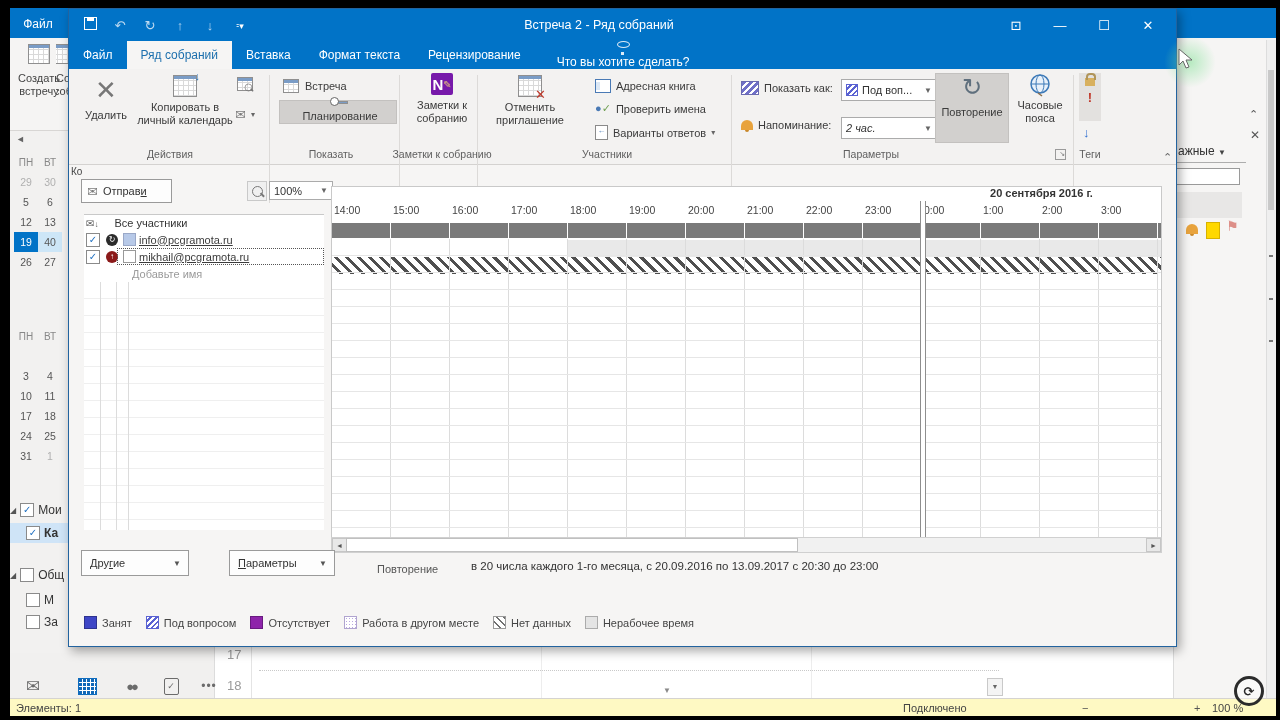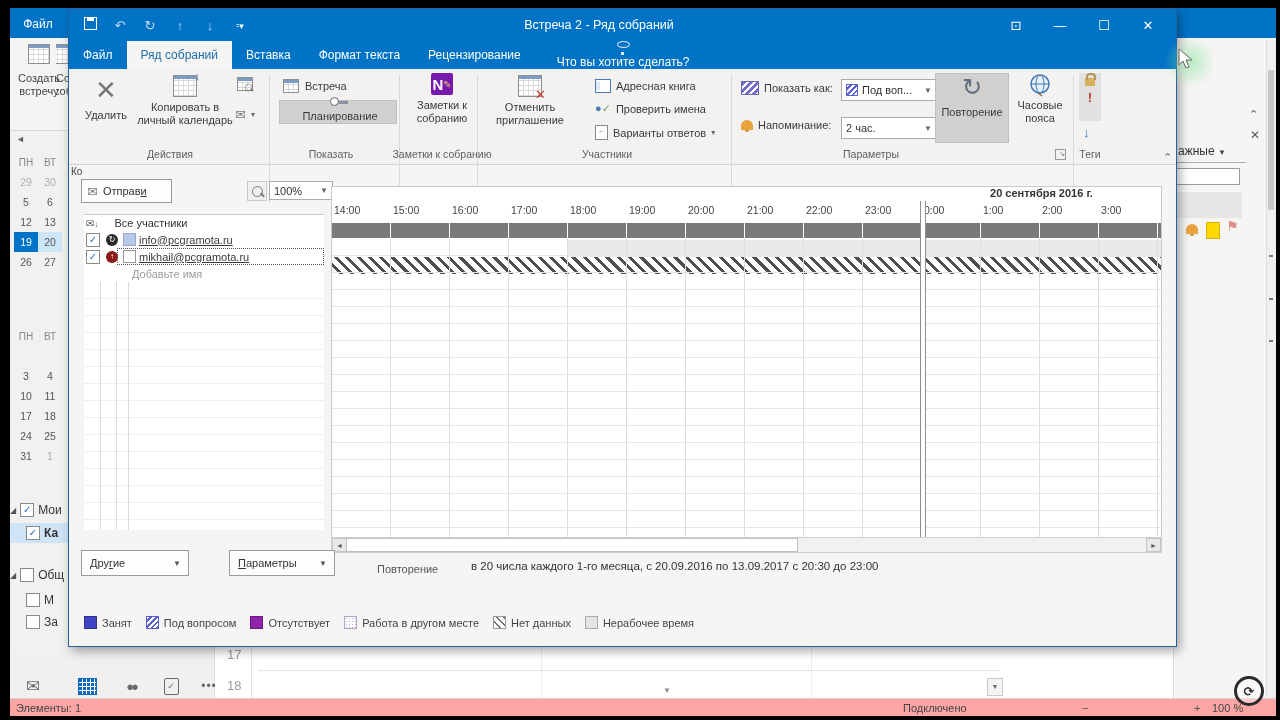--- a/index.html
+++ b/index.html
@@ -20,21 +20,21 @@
   .mcrow{display:flex;height:20px;}
   .mcd{width:24px;height:20px;display:flex;align-items:center;justify-content:center;color:#555;font-size:10.5px;text-align:center;}
   .mcd.hdr{color:#888;font-size:10px;}
   .mcd.mut{color:#b0b0b0;}
   .mcd.sel{background:#0173c7;color:#fff;}
   .mcd.today{background:#cde6f7;}
   .chk{display:inline-block;width:12px;height:12px;border:1px solid #8a8a8a;background:#fff;
        font-size:10px;line-height:12px;text-align:center;color:#1f6fc0;vertical-align:middle;}
   .treerow{position:absolute;left:0;width:56px;height:20px;display:flex;align-items:center;gap:4px;font-size:12px;color:#333;overflow:hidden;}
   .navico{position:absolute;bottom:0;display:flex;align-items:center;justify-content:center;width:30px;height:24px;color:#6b6b6b;font-size:17px;}
-  .statusbar{position:absolute;left:0;top:690px;width:100%;height:17px;background:#fca5a5;border-top:1px solid #d5d3d1;
+  .statusbar{position:absolute;left:0;top:690px;width:100%;height:17px;background:#fef9c3;border-top:1px solid #d5d3d1;
              display:flex;align-items:center;font-size:11px;color:#444;}
 
   
   #mwin{position:absolute;left:68px;top:8px;width:1107px;height:637px;background:#f6f5f4;
         border:1px solid #22639f;box-shadow:3px 4px 10px rgba(0,0,0,.35);}
   .titlebar{position:absolute;left:0;top:0;width:100%;height:32px;background:#0173c7;color:#fff;}
   .qat{position:absolute;left:12px;top:0;height:32px;display:flex;align-items:center;gap:12px;}
   .qat .q{width:18px;text-align:center;font-size:13px;color:#bcd9f1;}
   .qat .q.w{color:#fff;}
   .tb-title{position:absolute;left:380px;top:0;width:300px;height:32px;display:flex;align-items:center;justify-content:center;
@@ -156,21 +156,21 @@
         <div class="mcrow">
           <span class="mcd">5</span>
           <span class="mcd">6</span>
         </div>
         <div class="mcrow">
           <span class="mcd">12</span>
           <span class="mcd">13</span>
         </div>
         <div class="mcrow">
           <span class="mcd sel">19</span>
-          <span class="mcd today">20</span>
+          <span class="mcd today">40</span>
         </div>
         <div class="mcrow">
           <span class="mcd">26</span>
           <span class="mcd">27</span>
         </div>
       </div>
     <div class="mcal" style="left:4px;top:318px;">
         <div class="mcrow">
           <span class="mcd hdr">ПН</span>
           <span class="mcd hdr">ВТ</span>
@@ -388,21 +388,21 @@
       </div>
       <div class="dd" style="left:772px;top:10px;width:86px;">
         <span class="sw tentative" style="width:10px;height:10px;"></span>
         <span>Под воп...</span>
         <span class="car">▼</span>
       </div>
       <div class="smallbtn" style="left:672px;top:50px;">
         <span class="bell"></span>
         <span>Напоминание:</span>
       </div>
-      <div class="dd" style="left:772px;top:48px;width:86px;">
+      <div class="dd" style="left:772px;top:48px;width:86px;font-style:italic;">
         <span>2 час.</span>
         <span class="car">▼</span>
       </div>
       <div class="rbtn sel" style="left:866px;top:4px;width:72px;height:68px;">
         <span style="font-size:24px;color:#5f6f7d;line-height:26px;">↻</span>
         <span style="margin-top:6px;">Повторение</span>
       </div>
       <div class="rbtn" style="left:940px;top:4px;width:62px;height:68px;">
         <svg width="24" height="24" viewBox="0 0 24 24">
           <circle cx="12" cy="11" r="9" fill="#e8f1fa" stroke="#3d7ab8" stroke-width="1.5"></circle>

